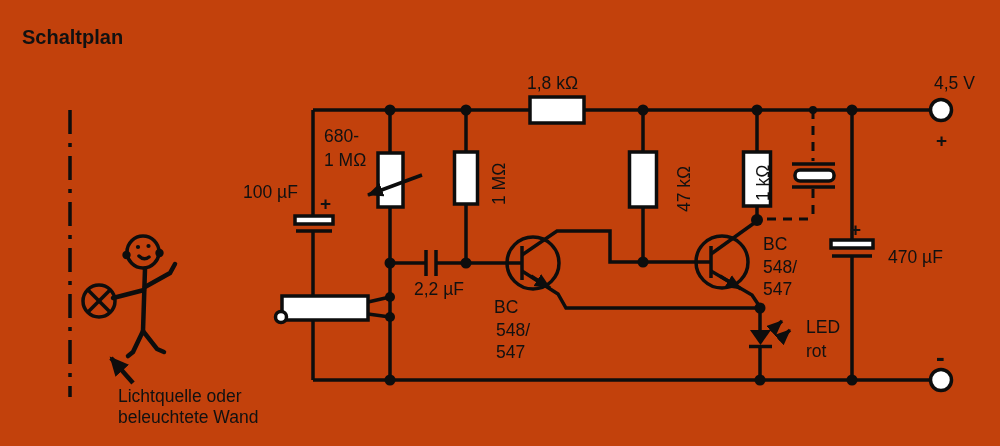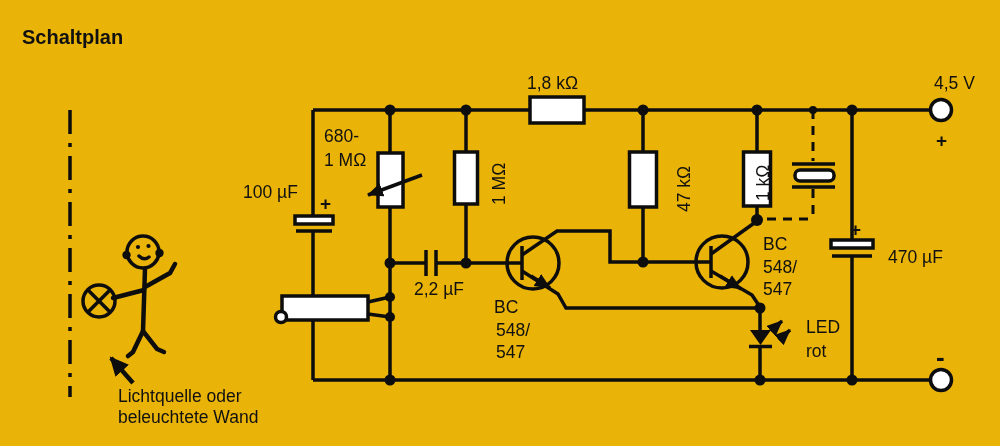--- a/index.html
+++ b/index.html
@@ -1,16 +1,16 @@
 <!DOCTYPE html>
 <html><head>
 <meta charset="utf-8">
 <style>
   html,body{margin:0;padding:0;background:#fff;}
-  .page{position:relative;width:1000px;height:446px;background:#eab308;overflow:hidden;
+  .page{position:relative;width:1000px;height:446px;background:#c2410c;overflow:hidden;
         font-family:"Liberation Sans", sans-serif;}
   svg{display:block;}
   .w   {fill:none;stroke:#0d0d0d;stroke-width:3.5;stroke-linejoin:miter;}
   .wt  {fill:none;stroke:#0d0d0d;stroke-width:4.5;}
   .box {fill:#ffffff;stroke:#0d0d0d;stroke-width:3.5;}
   .dot {fill:#0d0d0d;stroke:none;}
   .blk {fill:#0d0d0d;stroke:none;}
   .dash{fill:none;stroke:#0d0d0d;stroke-width:3;stroke-dasharray:9 7;}
   .lbl {font-size:17.5px;fill:#111;}
   .lblb{font-size:20px;font-weight:bold;fill:#111;}

